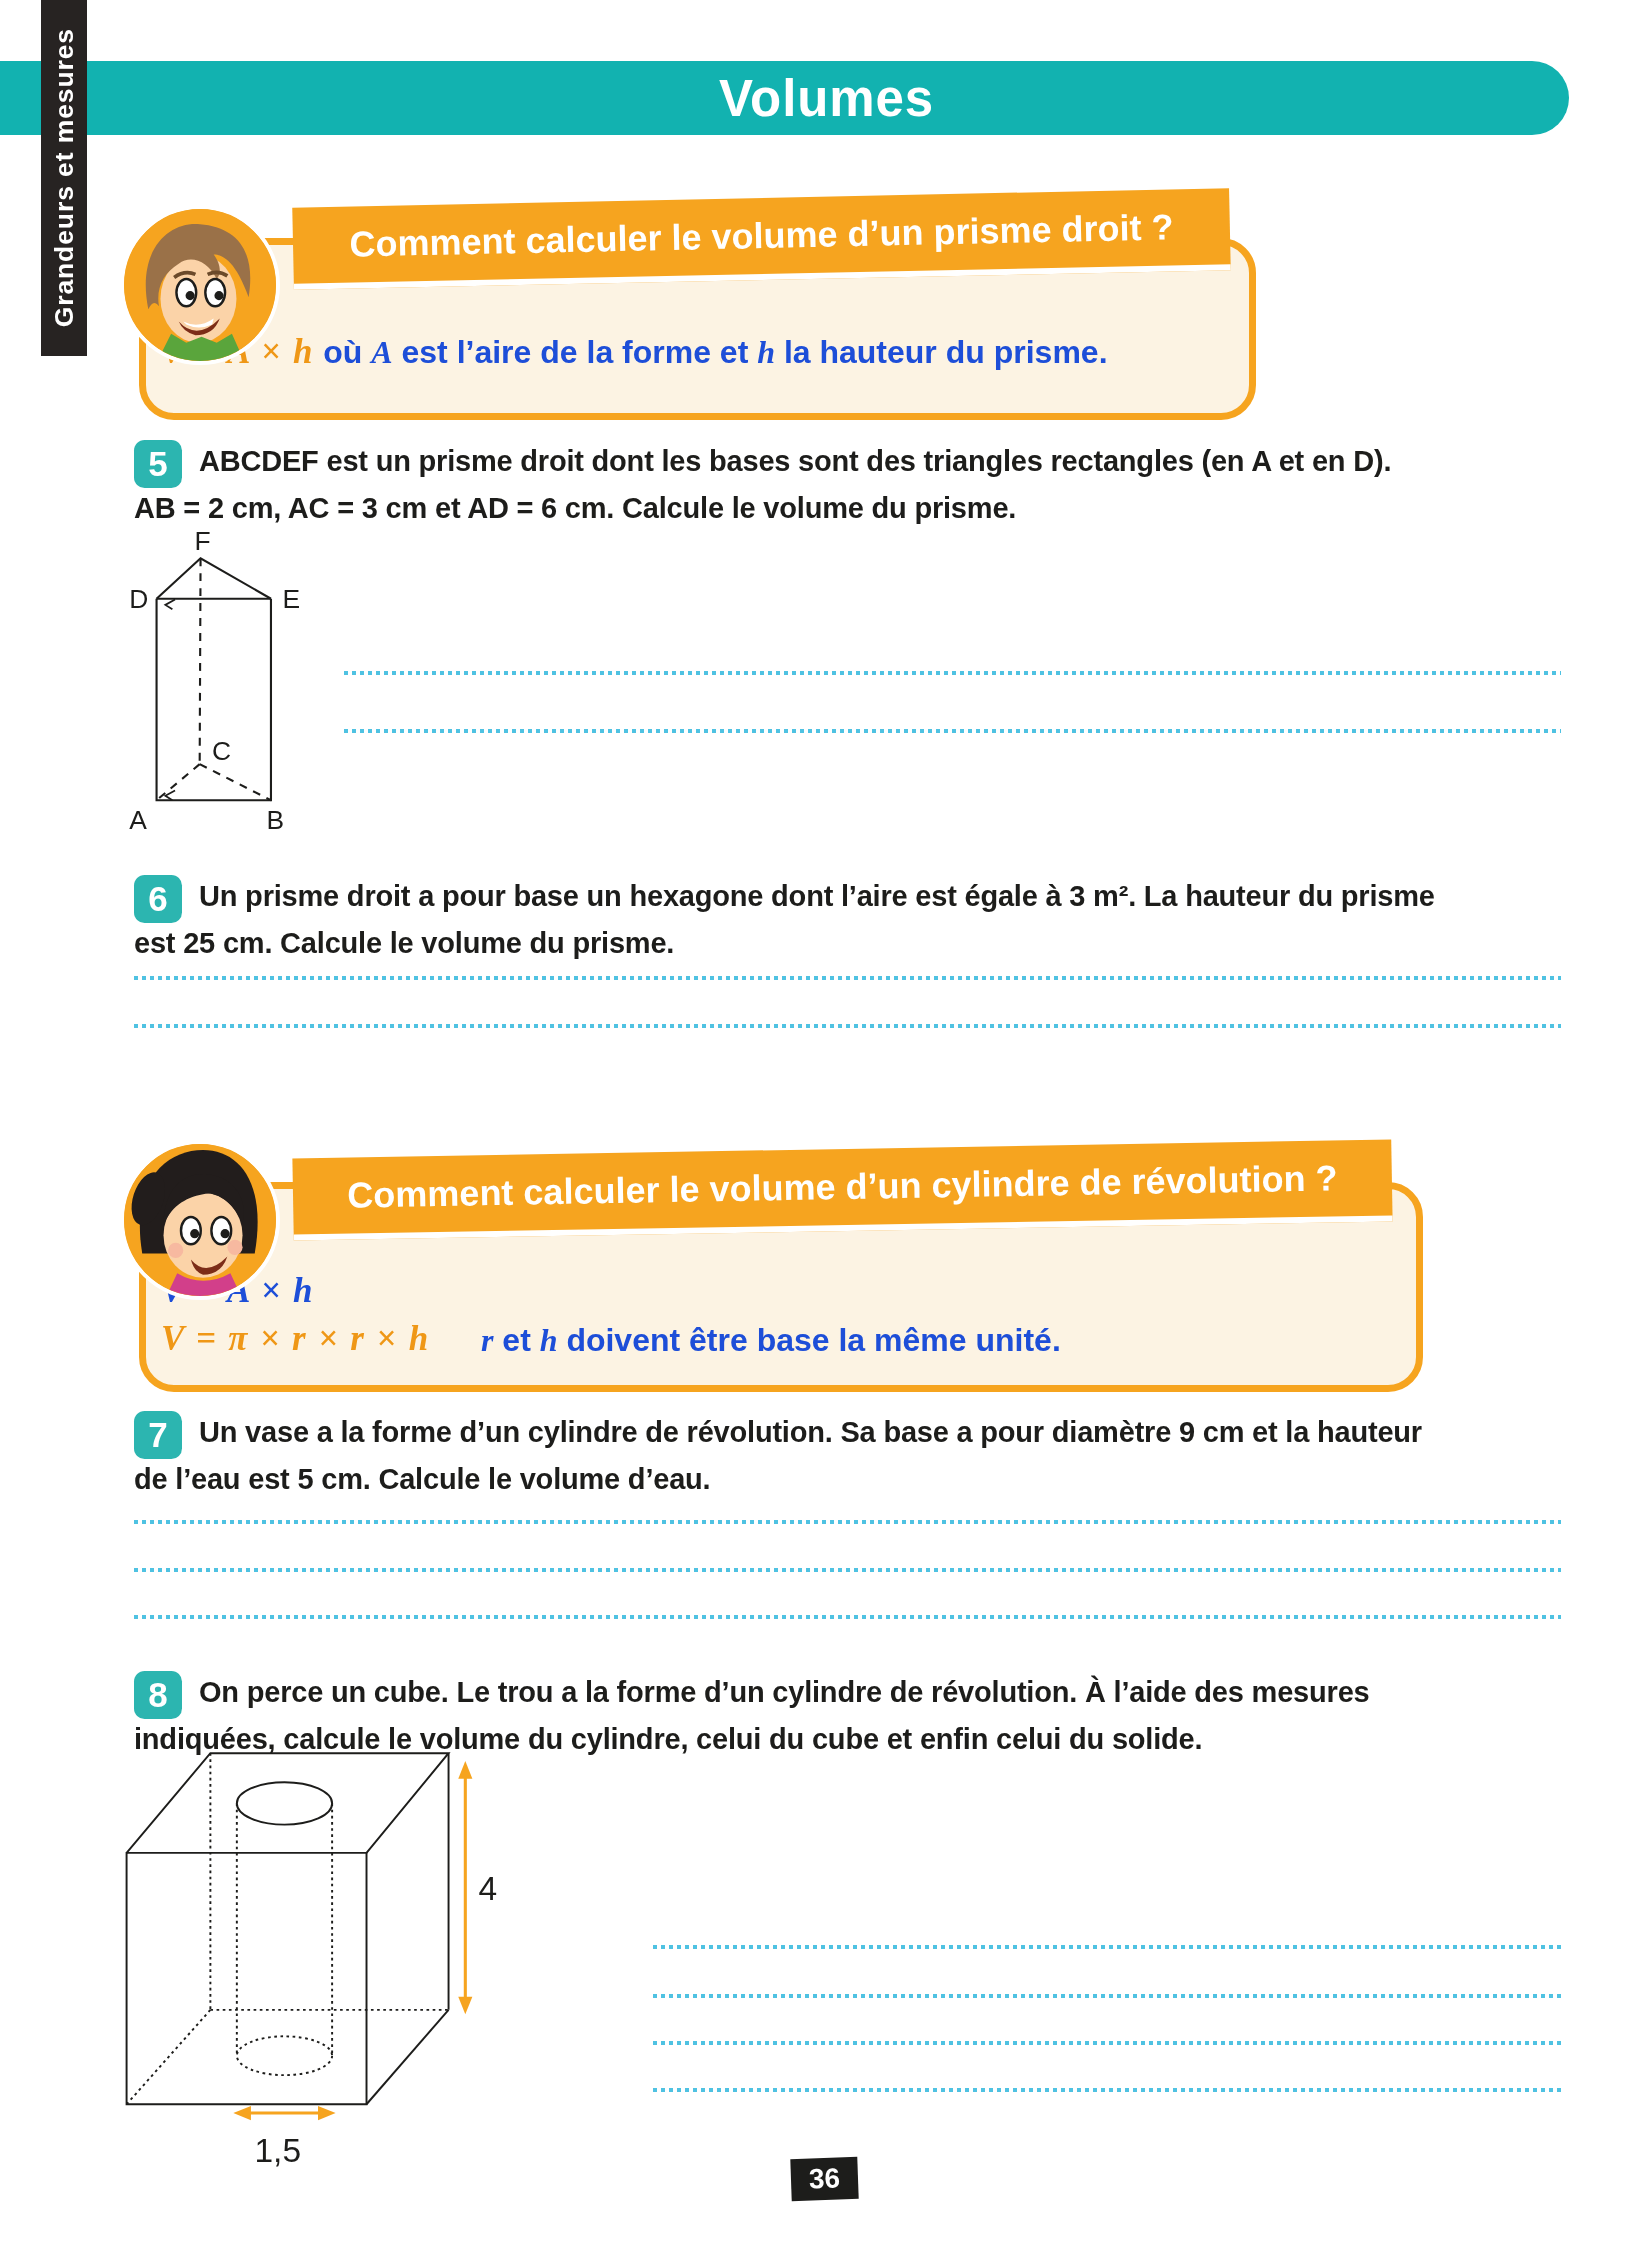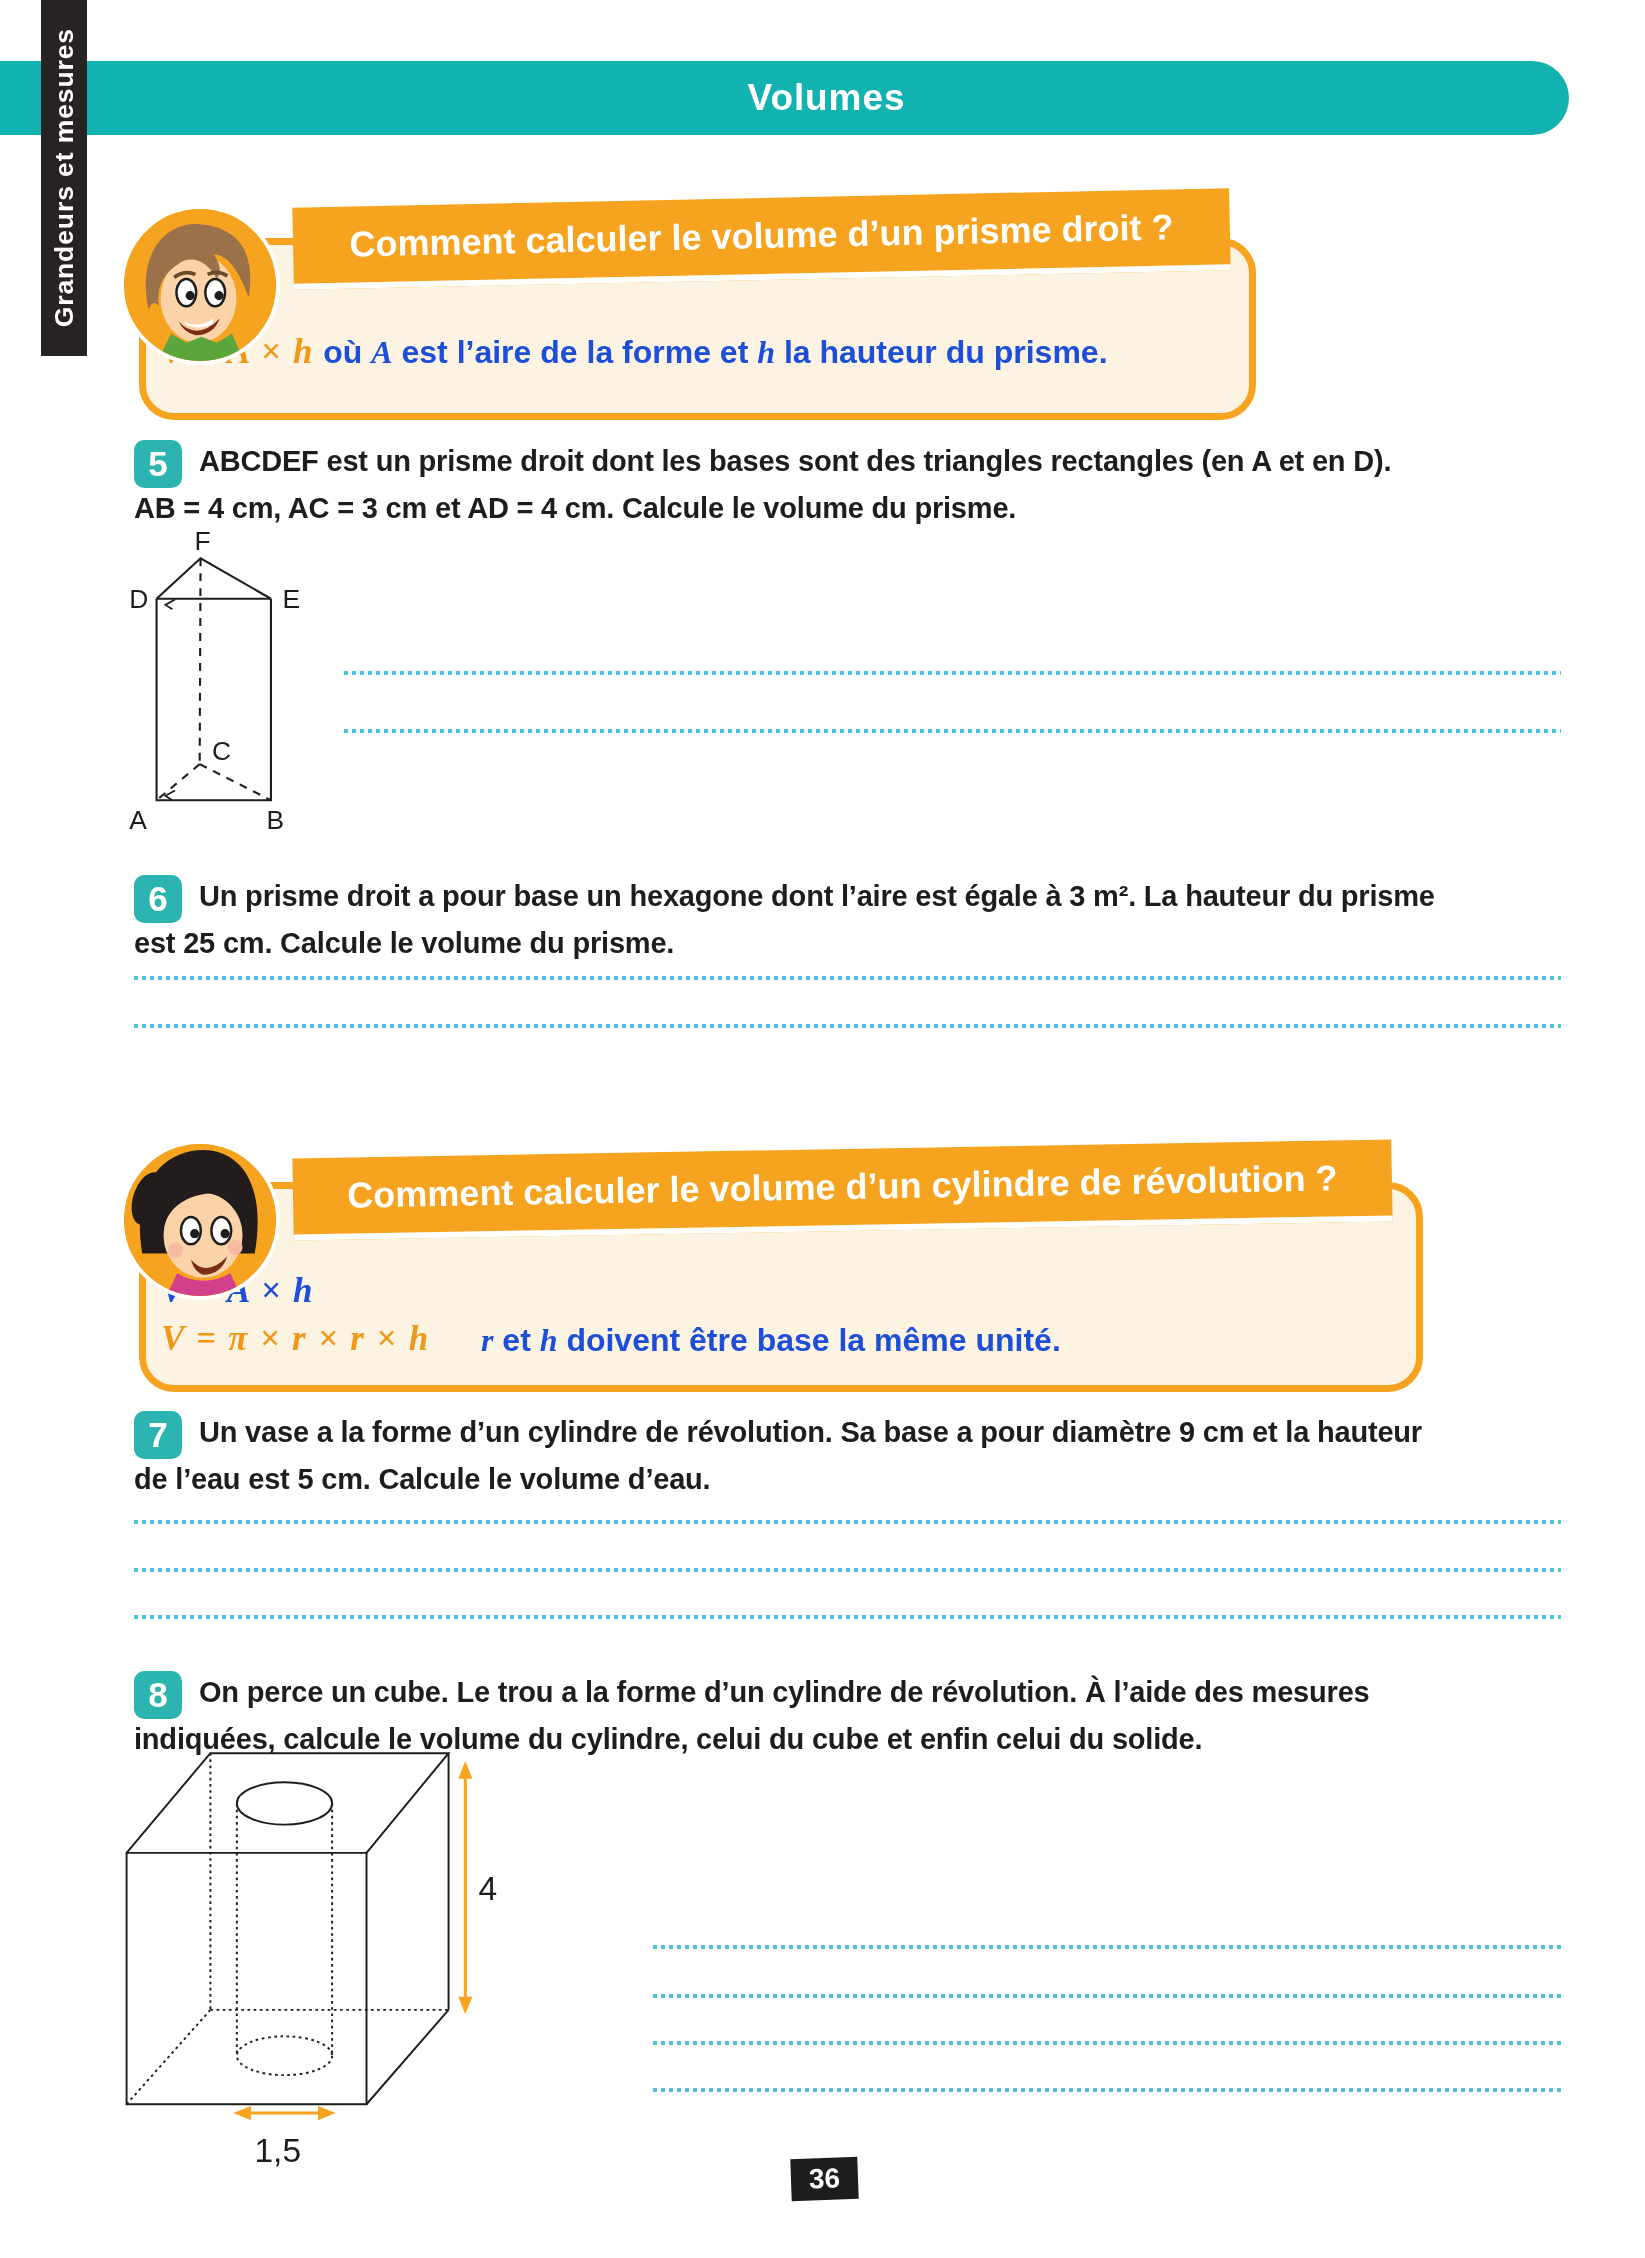--- a/index.html
+++ b/index.html
@@ -1,21 +1,21 @@
 <!DOCTYPE html>
 <html style="font-size:14px"><head>
 <meta charset="utf-8">
 <style>
   html,body{margin:0;padding:0;background:#ffffff;}
   #page{position:relative;width:1645px;height:2258px;background:#ffffff;overflow:hidden;
         font-family:"Liberation Sans",sans-serif;color:#1d1d1b;}
   
   .banner{position:absolute;left:0;top:61px;width:1569px;height:74px;background:#12b2b0;
           border-radius:0 37px 37px 0;display:flex;align-items:center;justify-content:center;}
-  .banner span{color:#ffffff;font-size:37px;font-weight:bold;transform:translateX(42px);letter-spacing:0.9px;}
+  .banner span{color:#ffffff;font-size:51px;font-weight:bold;transform:translateX(42px);letter-spacing:0.9px;}
   .sidebar{position:absolute;left:41px;top:0;width:46px;height:356px;background:#272322;z-index:5;
            display:flex;align-items:center;justify-content:center;}
   .sidebar span{writing-mode:vertical-rl;transform:rotate(180deg);color:#fff;font-weight:bold;
                 font-size:26.5px;letter-spacing:0.9px;white-space:nowrap;}
   
   .callout-box{position:absolute;background:#fcf3e3;border:7px solid #f6a41f;border-radius:35px;}
   .ribbon{position:absolute;background:#f6a41f;border-bottom:6.2px solid #ffffff;z-index:3;
           display:flex;align-items:center;justify-content:center;}
   .ribbon span{color:#ffffff;font-size:36px;font-weight:bold;white-space:nowrap;}
   .avatar{position:absolute;width:152px;height:152px;border-radius:50%;border:4.4px solid #ffffff;
@@ -73,21 +73,21 @@
     </svg>
   </div>
   <div class="frow" style="left:161px;top:332px;">
     <span class="formula orange" style="font-size:35px;">V = A × h</span>
     <span class="dark">où </span><span class="vletter dark">A</span><span class="dark"> est l’aire de la forme et </span><span class="vletter dark">h</span><span class="dark"> la hauteur du prisme.</span>
   </div>
 
   <div class="ex" style="left:134px;top:438px;width:1447px;">
     <div class="exnum">5</div>
     <div class="exline indent">ABCDEF est un prisme droit dont les bases sont des triangles rectangles (en A et en D).</div>
-    <div class="exline">AB = 4 cm, AC = 3 cm et AD = 4 cm. Calcule le volume du prisme.</div>
+    <div class="exline">AB = 2 cm, AC = 3 cm et AD = 6 cm. Calcule le volume du prisme.</div>
   </div>
 
   <svg class="fig" style="left:124px;top:529px;" width="176" height="304" viewBox="0 0 200 345">
     <g stroke="#1d1d1b" stroke-width="2.4" fill="none">
       <path d="M37,79 L87,33 L167,79"></path>
       <path d="M37,79 L167,79"></path>
       <path d="M37,79 L37,308 L167,308 L167,79"></path>
       <path d="M87,33 L86,267" stroke-dasharray="9 8"></path>
       <path d="M86,267 L37,308" stroke-dasharray="9 8"></path>
       <path d="M86,267 L167,308" stroke-dasharray="9 8"></path>

